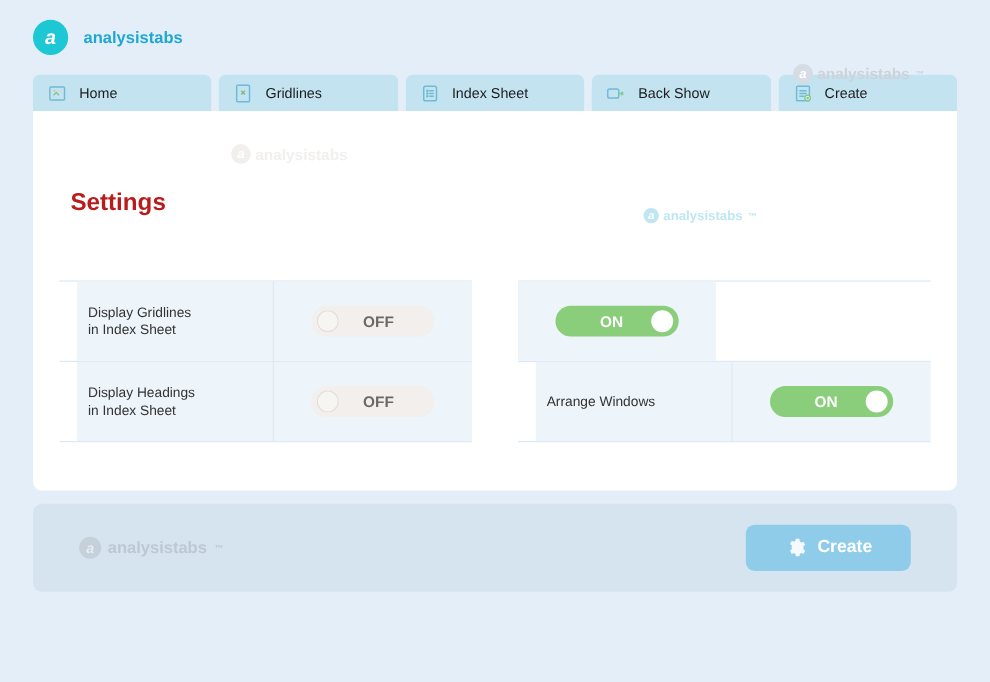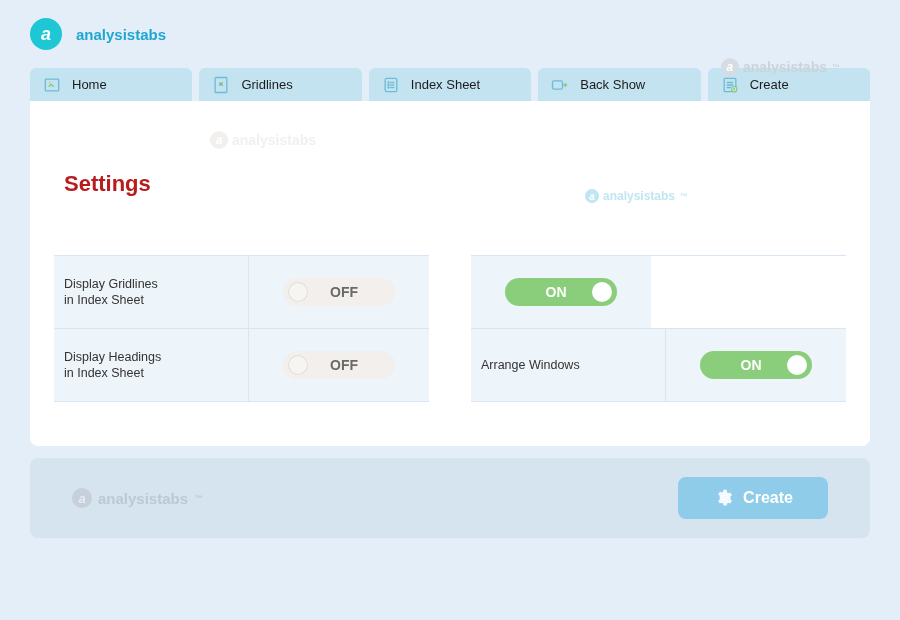--- a/index.html
+++ b/index.html
@@ -185,20 +185,21 @@
       flex: 1;
       padding: 6px 10px;
       background: #edf4fa;
       display: flex;
       align-items: center;
       font-size: 12.5px;
       line-height: 1.3;
       color: #333;
       border-right: 1px solid #d9e6f2;
       min-height: 38px;
+      margin-left: 16px;
     }
     .setting-ctrl {
       width: 180px;
       background: #edf4fa;
       display: flex;
       align-items: center;
       justify-content: center;
       padding: 22px 0;
     }
     

